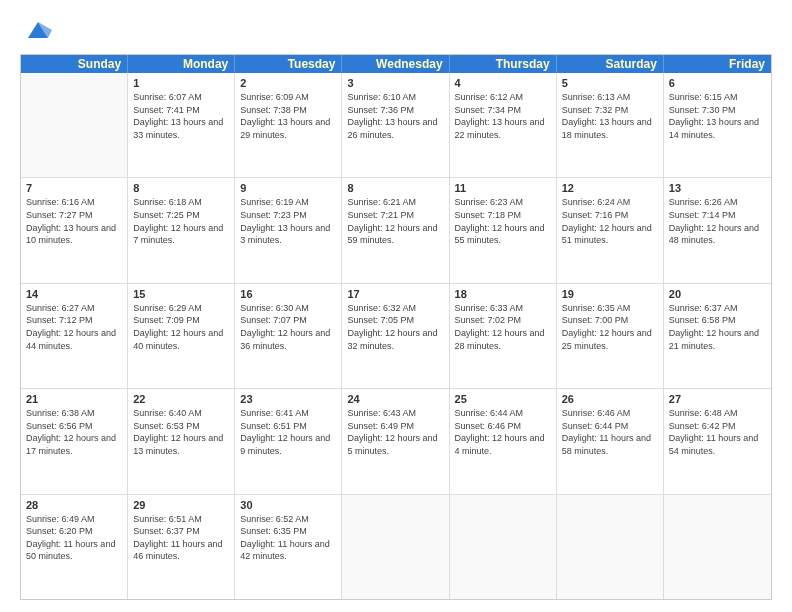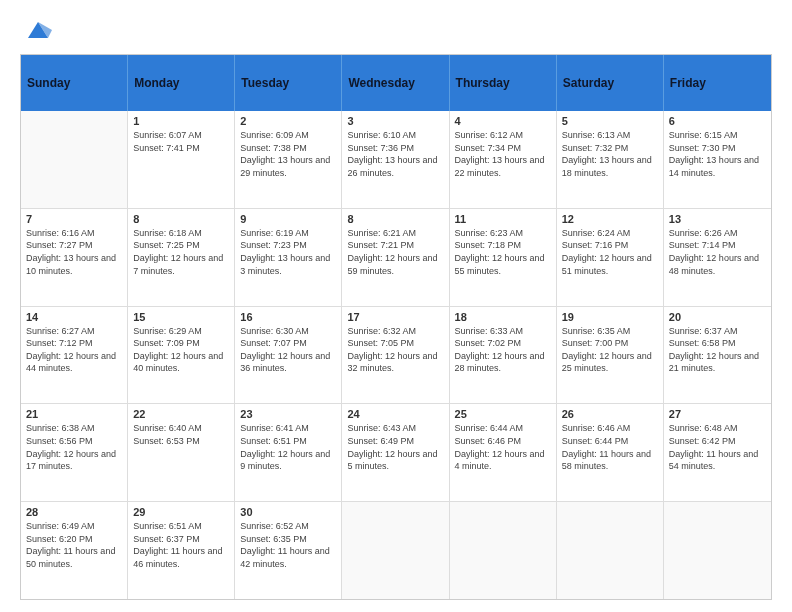--- a/index.html
+++ b/index.html
@@ -54,26 +54,26 @@
       display: flex;
       flex-direction: column;
       border: 1px solid #ccc;
     }
     .cal-header {
       display: grid;
       grid-template-columns: repeat(7, 1fr);
       background: #2e7bd6;
     }
     .cal-header-cell {
-      color: #0f172a;
+      color: #fef9c3;
       font-size: 12px;
       font-weight: bold;
-      padding: 21px 6px;
+      padding: 2px 6px;
       border-right: 1px solid #5a9de0;
-      text-align: left;
+      text-align: right;
     }
     .cal-header-cell:last-child {
       border-right: none;
     }
     .cal-body {
       flex: 1;
       display: flex;
       flex-direction: column;
     }
     .cal-row {
@@ -143,20 +143,21 @@
         <div class="cal-header-cell">Saturday</div>
         <div class="cal-header-cell">Friday</div>
       </div>
     <div class="cal-body">
     <div class="cal-row">
           <div class="cal-cell empty"></div>
           <div class="cal-cell">
             <div class="day-num">1</div>
             <div class="cell-line">Sunrise: 6:07 AM</div>
             <div class="cell-line">Sunset: 7:41 PM</div>
+            <div class="cell-line">Daylight: 13 hours and 33 minutes.</div>
           </div>
           <div class="cal-cell">
             <div class="day-num">2</div>
             <div class="cell-line">Sunrise: 6:09 AM</div>
             <div class="cell-line">Sunset: 7:38 PM</div>
             <div class="cell-line">Daylight: 13 hours and 29 minutes.</div>
           </div>
           <div class="cal-cell">
             <div class="day-num">3</div>
             <div class="cell-line">Sunrise: 6:10 AM</div>
@@ -274,20 +275,21 @@
           <div class="cal-cell">
             <div class="day-num">21</div>
             <div class="cell-line">Sunrise: 6:38 AM</div>
             <div class="cell-line">Sunset: 6:56 PM</div>
             <div class="cell-line">Daylight: 12 hours and 17 minutes.</div>
           </div>
           <div class="cal-cell">
             <div class="day-num">22</div>
             <div class="cell-line">Sunrise: 6:40 AM</div>
             <div class="cell-line">Sunset: 6:53 PM</div>
+            <div class="cell-line">Daylight: 12 hours and 13 minutes.</div>
           </div>
           <div class="cal-cell">
             <div class="day-num">23</div>
             <div class="cell-line">Sunrise: 6:41 AM</div>
             <div class="cell-line">Sunset: 6:51 PM</div>
             <div class="cell-line">Daylight: 12 hours and 9 minutes.</div>
           </div>
           <div class="cal-cell">
             <div class="day-num">24</div>
             <div class="cell-line">Sunrise: 6:43 AM</div>

